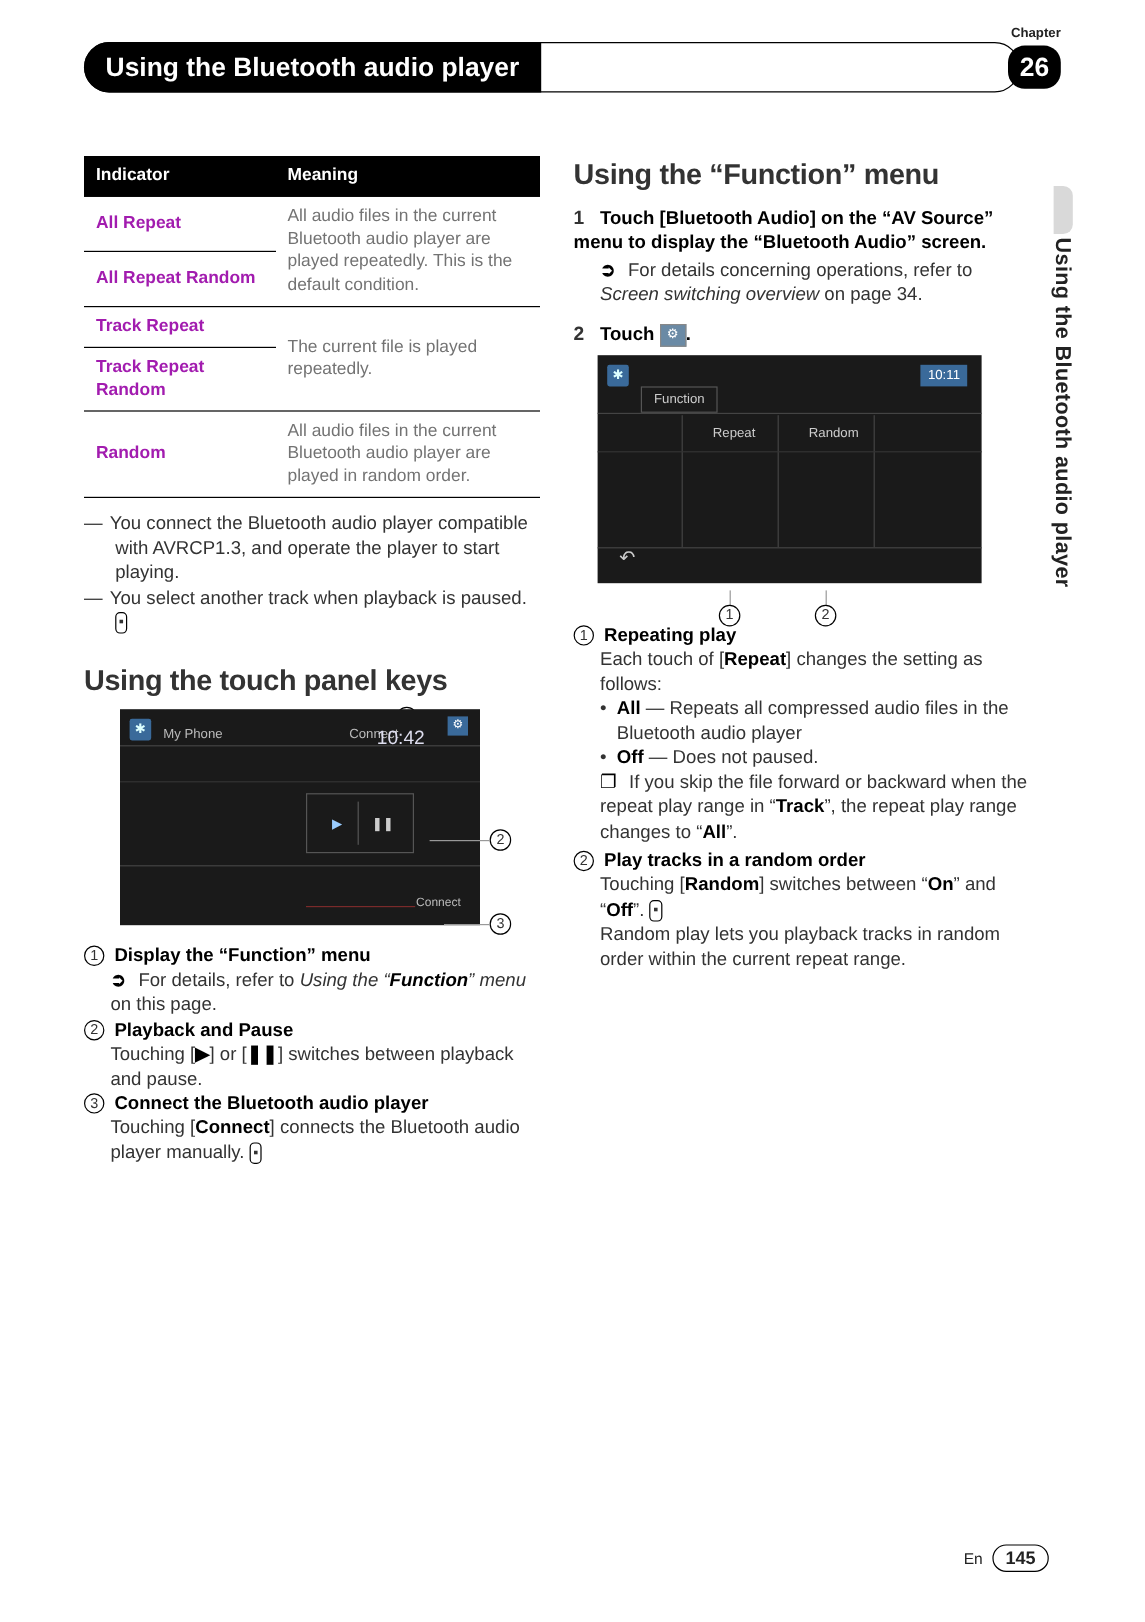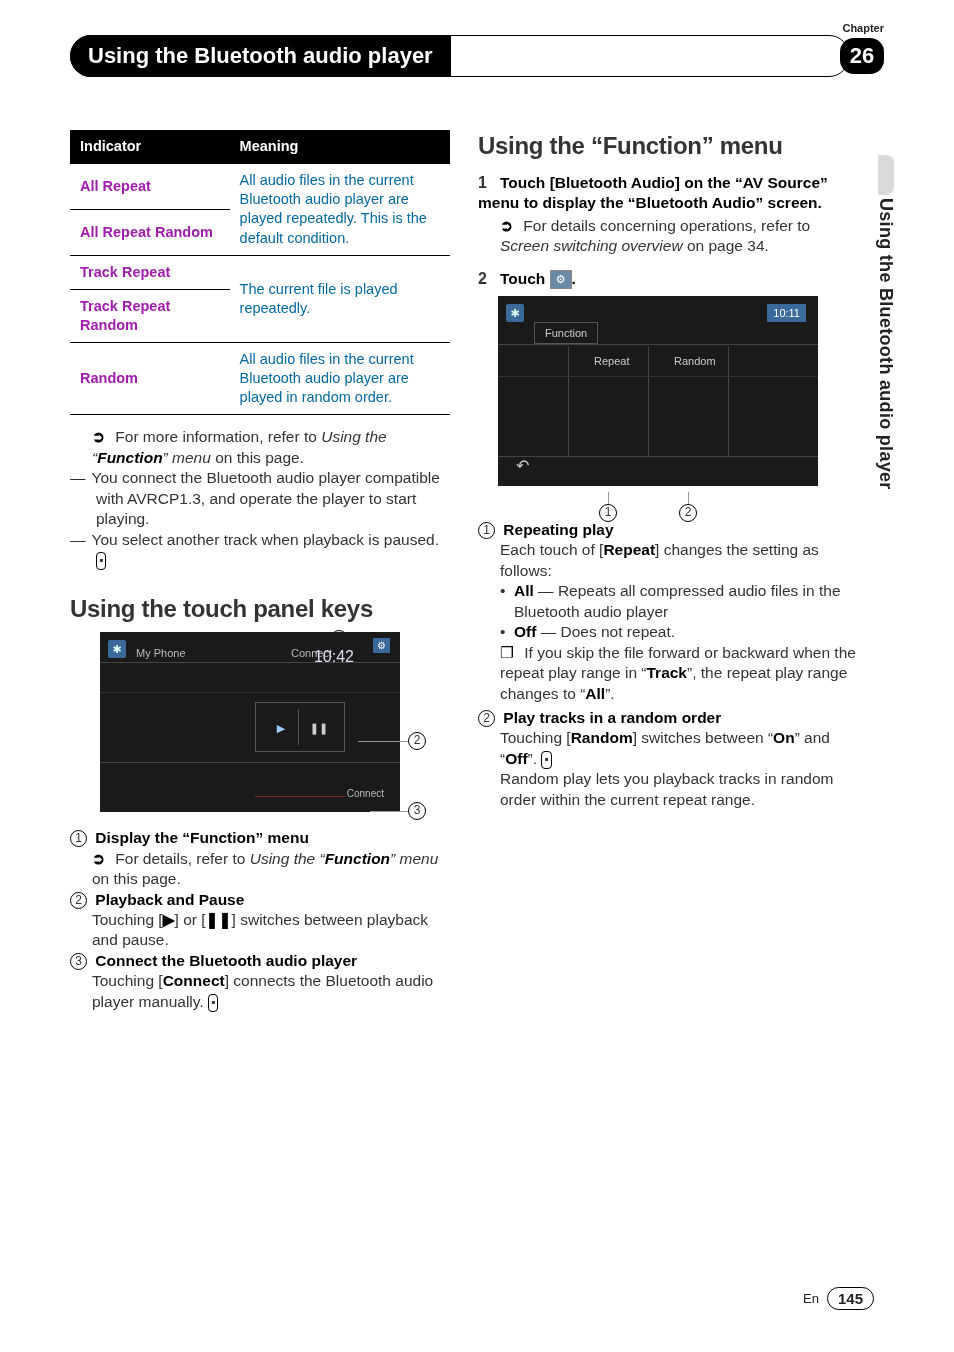--- a/index.html
+++ b/index.html
@@ -112,21 +112,21 @@
     color: #fff;
     text-align: left;
     padding: 7px 10px;
     font-weight: bold;
   }
   table.ind td {
     border-top: 1px solid #000;
     border-bottom: 1px solid #000;
     padding: 7px 10px;
     vertical-align: middle;
-    color: #0369a1;
+    color: #737373;
   }
   table.ind td.label {
     font-weight: bold;
     color: #a21caf;
     width: 42%;
   }
   .refarrow::before {
     content: "➲";
     font-weight: bold;
     color: #000;
@@ -287,23 +287,20 @@
       <tr>
         <td class="label">Track Repeat Random</td>
       </tr>
       <tr>
         <td class="label">Random</td>
         <td>All audio files in the current Bluetooth audio player are played in random order.</td>
       </tr>
     </tbody>
       </table>
 
-    <div class="indent1 refarrow">
-      <span>For more information, refer to </span><i><span>Using the “</span><b>Function</b><span>” menu</span></i><span> on this page.</span>
-    </div>
     <div class="dash-list">
       <div>You connect the Bluetooth audio player compatible with AVRCP1.3, and operate the player to start playing.</div>
       <div><span>You select another track when playback is paused.</span> <span class="end-square">▪</span></div>
     </div>
 
     <h2 class="sect">Using the touch panel keys</h2>
 
     <div style="position:relative; width:360px;">
       <div class="callout" style="left:260px; top:-2px;">1</div>
       <div class="lead-line-v" style="left:269px; top:16px; height:14px;"></div>
@@ -392,21 +389,21 @@
     </div>
 
     <div style="margin-top:34px;">
       <span class="num-circle">1</span>
       <b>Repeating play</b>
       <div class="indent1">
         <span>Each touch of [</span><b>Repeat</b><span>] changes the setting as follows:</span>
       </div>
       <div class="indent1 bullet">
         <div><b>All</b><span> — Repeats all compressed audio files in the Bluetooth audio player</span></div>
-        <div><b>Off</b><span> — Does not repeat.</span></div>
+        <div><b>Off</b><span> — Does not paused.</span></div>
       </div>
       <div class="indent1 note">
         <span>If you skip the file forward or backward when the repeat play range in “</span><b>Track</b><span>”, the repeat play range changes to “</span><b>All</b><span>”.</span>
       </div>
     </div>
 
     <div style="margin-top:4px;">
       <span class="num-circle">2</span>
       <b>Play tracks in a random order</b>
       <div class="indent1">

